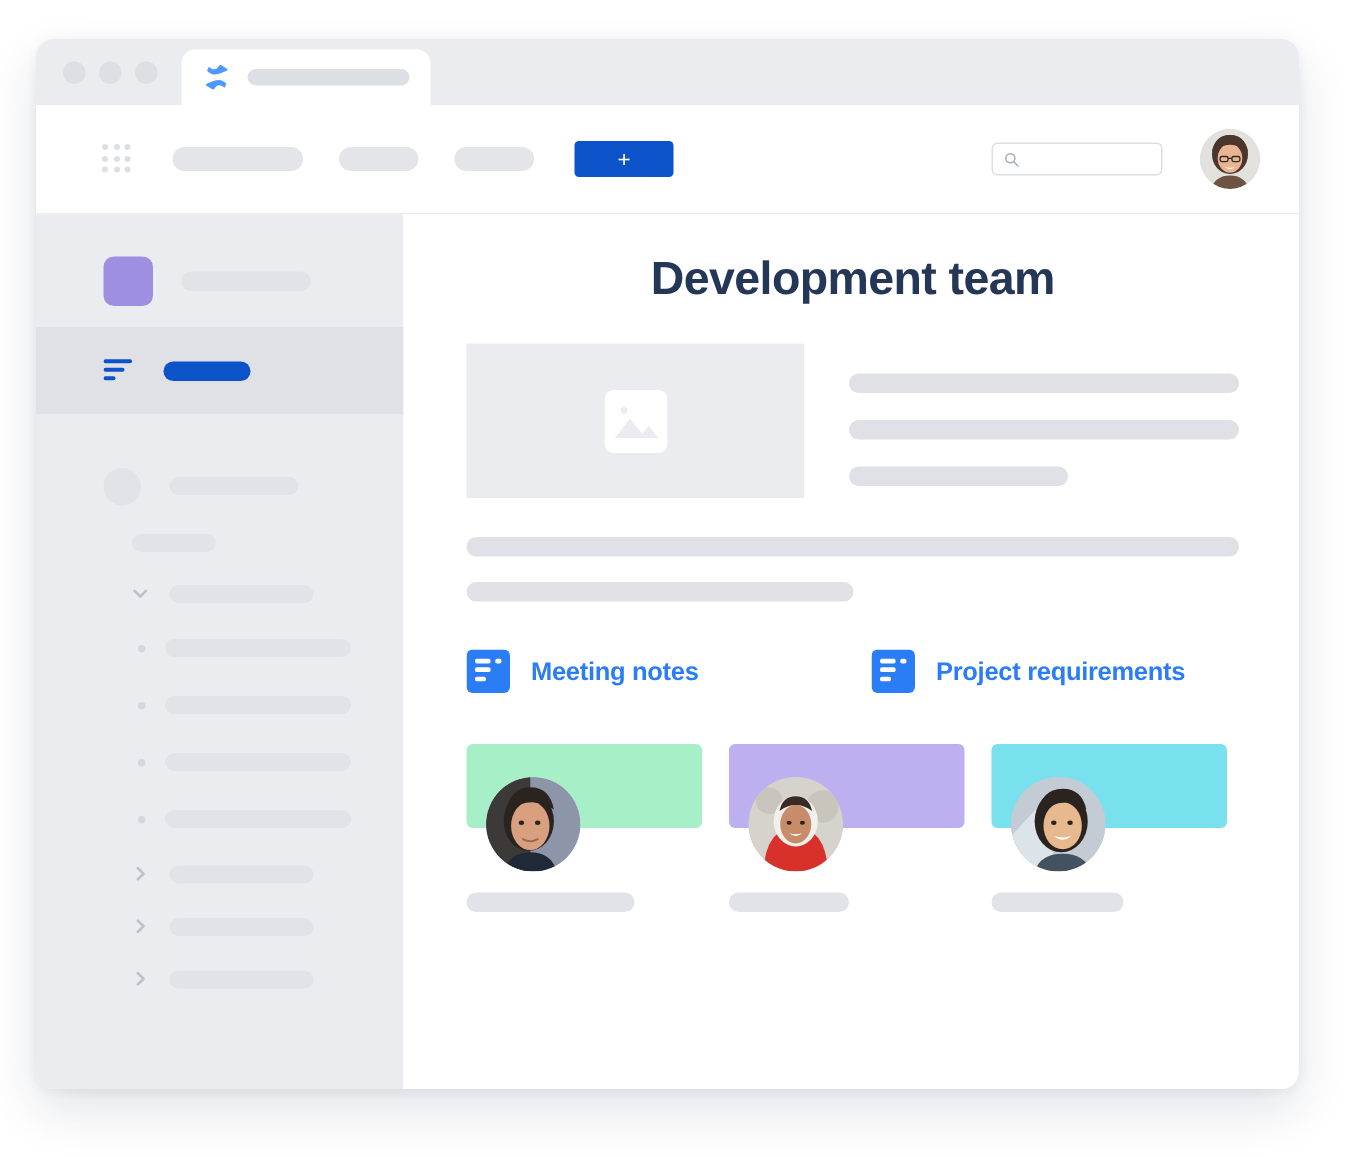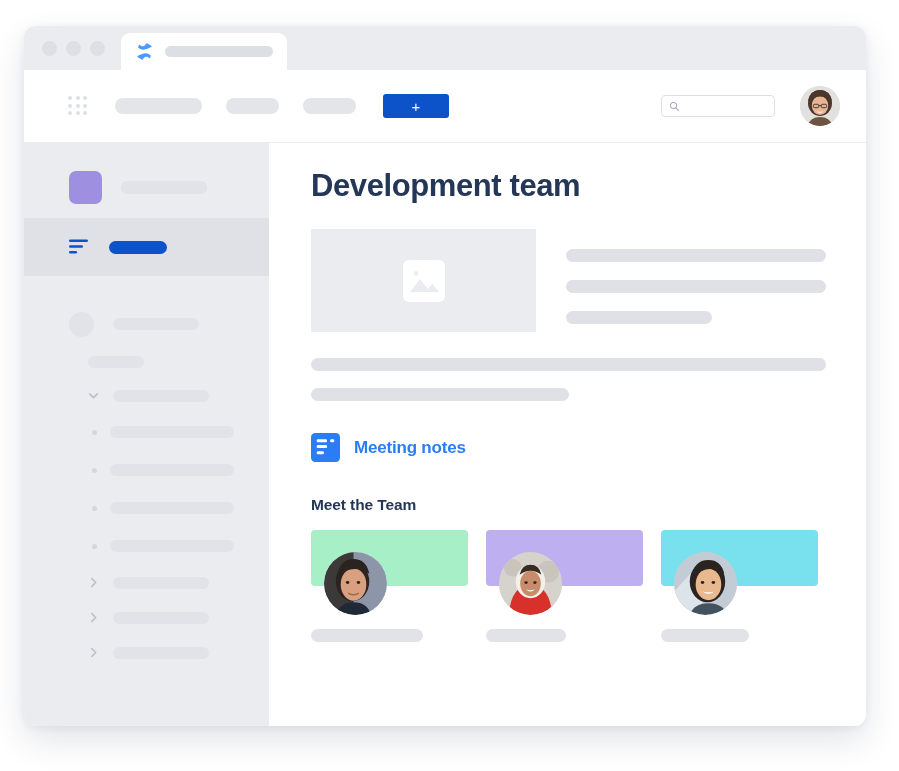--- a/index.html
+++ b/index.html
@@ -258,20 +258,21 @@
     overflow: hidden;
   }
 
   .page-title {
     font-size: 31px;
     font-weight: bold;
     color: #243757;
     letter-spacing: -0.4px;
     margin: 0 0 26px 0;
     line-height: 1.1;
+    text-align: center;
   }
 
   .hero-row {
     display: flex;
     gap: 30px;
     margin-bottom: 26px;
   }
   .hero-image {
     width: 225px;
     height: 103px;
@@ -529,23 +530,32 @@
         <a class="doc-link">
           <svg class="doc-icon" viewBox="0 0 28 28">
             <rect x="0" y="0" width="28" height="28" rx="4" fill="#2B7DF6"></rect>
             <rect x="5.5" y="6" width="10" height="3" rx="1.2" fill="#ffffff"></rect>
             <rect x="5.5" y="11.5" width="10" height="3" rx="1.2" fill="#ffffff"></rect>
             <rect x="5.5" y="17.5" width="7" height="3" rx="1.2" fill="#ffffff"></rect>
             <rect x="18.5" y="6" width="4" height="3" rx="1.2" fill="#ffffff"></rect>
           </svg>
           <span class="doc-link-label">Meeting notes</span>
         </a>
+        <a class="doc-link">
+          <svg class="doc-icon" viewBox="0 0 28 28">
+            <rect x="0" y="0" width="28" height="28" rx="4" fill="#2B7DF6"></rect>
+            <rect x="5.5" y="6" width="10" height="3" rx="1.2" fill="#ffffff"></rect>
+            <rect x="5.5" y="11.5" width="10" height="3" rx="1.2" fill="#ffffff"></rect>
+            <rect x="5.5" y="17.5" width="7" height="3" rx="1.2" fill="#ffffff"></rect>
+            <rect x="18.5" y="6" width="4" height="3" rx="1.2" fill="#ffffff"></rect>
+          </svg>
+          <span class="doc-link-label">Project requirements</span>
+        </a>
       </div>
 
-      <h2 class="section-title">Meet the Team</h2>
 
       <div class="team-grid">
 
         <div class="team-card">
           <div class="team-banner" style="background:#A7EFC7;"></div>
           <div class="team-avatar-wrap">
             <svg viewBox="0 0 64 64">
               <defs>
                   <clipPath id="clipA">
                     <circle cx="32" cy="32" r="32"></circle>

